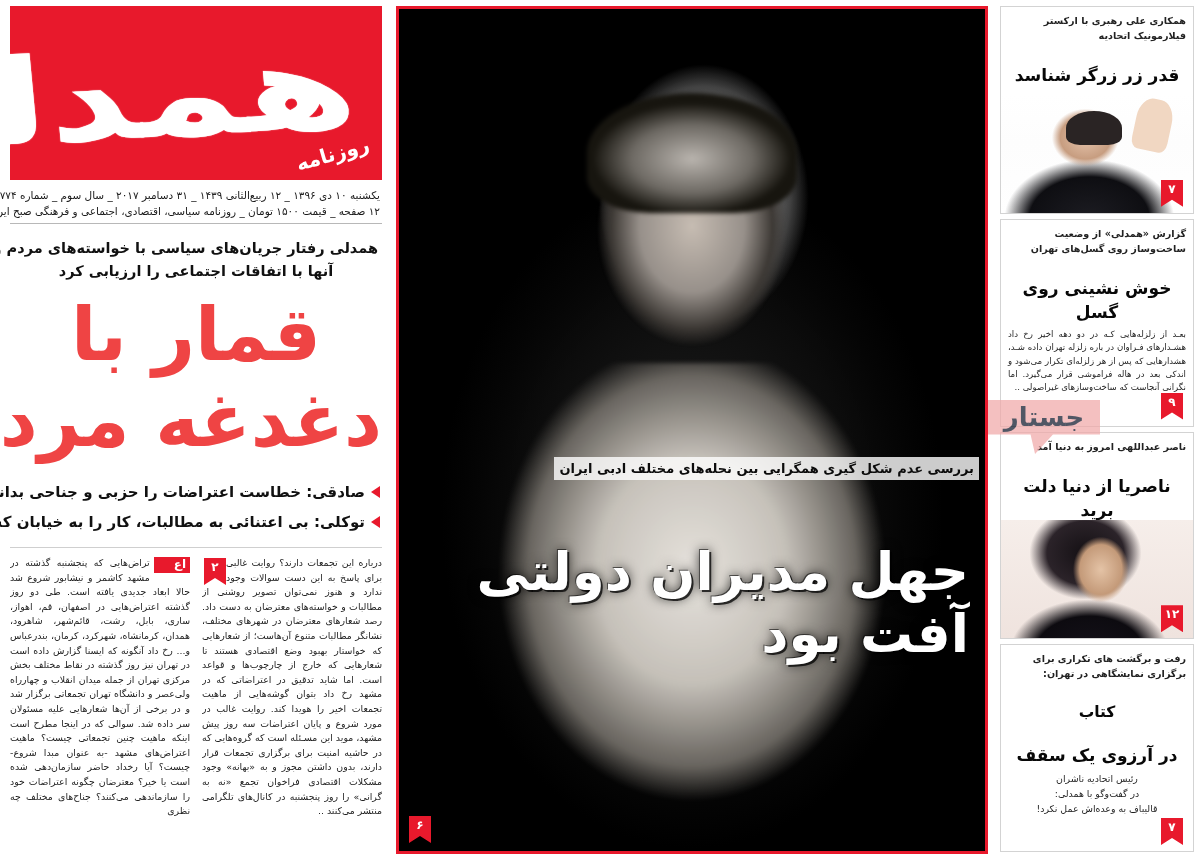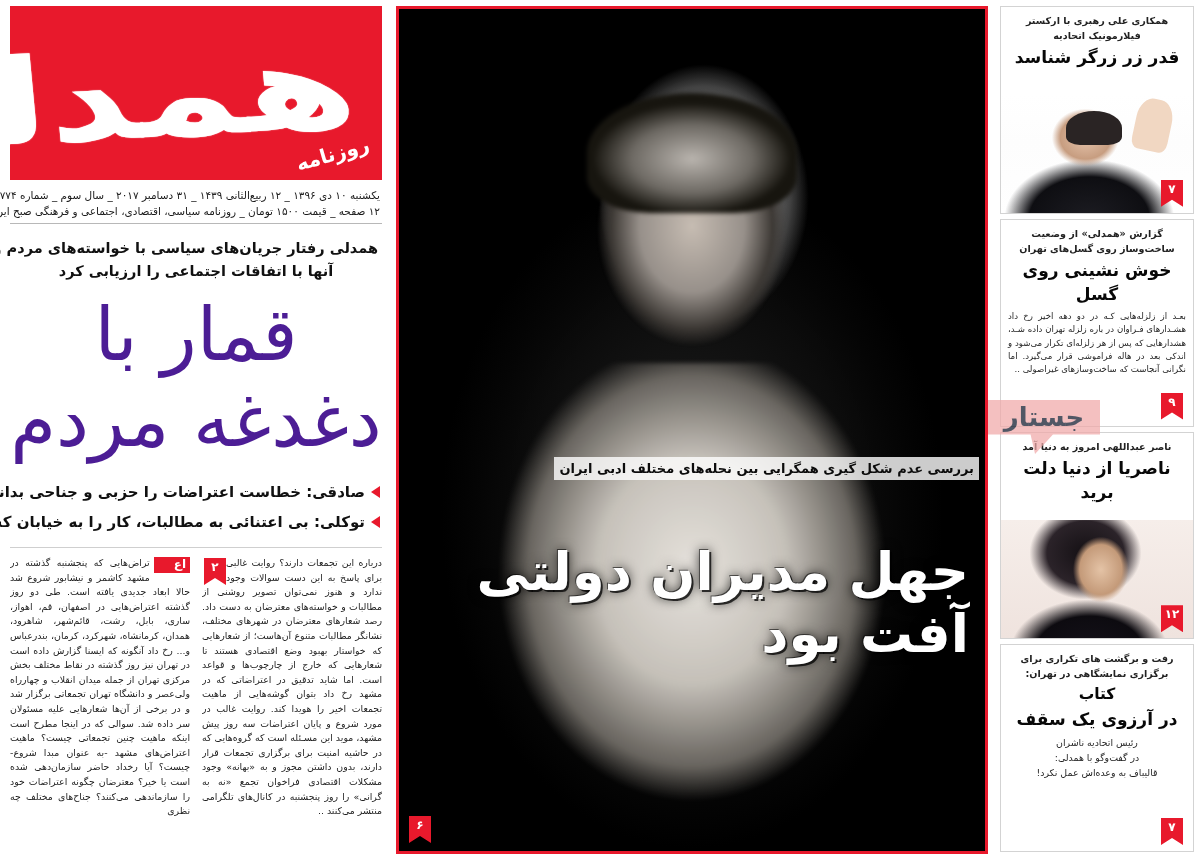--- a/index.html
+++ b/index.html
@@ -79,22 +79,22 @@
     line-height: 23px;
     font-weight: bold;
     color: #111;
   }
   .lede div { white-space: nowrap; }
 
   .headline {
     text-align: center;
     font-size: 74px;
     line-height: 86px;
-    font-weight: normal;
-    color: #4c1d95;
+    font-weight: bold;
+    color: #ef4444;
     letter-spacing: -2px;
     padding: 2px 0 10px 0;
   }
   .headline .h-line { white-space: nowrap; }
 
   .bullets { padding: 4px 2px 8px 2px; }
   .bullet {
     display: flex; flex-direction: row;
     align-items: center;
     justify-content: flex-start;
@@ -281,33 +281,32 @@
     border: 1px solid #d3d3d3;
     background: #fff;
     position: relative;
     overflow: hidden;
     flex: 1;
     padding: 6px 7px 4px 7px;
     display: flex;
     flex-direction: column;
   }
   .card-kicker {
-    text-align: center;
     font-size: 9.6px;
     line-height: 15px;
     color: #222;
     font-weight: bold;
   }
   .card-title {
     text-align: center;
     font-size: 17px;
     line-height: 24px;
     font-weight: bold;
     color: #080808;
-    margin-top: 2px;
+    margin-top: 20px;
     letter-spacing: -.3px;
   }
   .card-title.small { font-size: 15.5px; line-height: 22px; }
   .card-body {
     margin-top: 4px;
     font-size: 8.6px;
     line-height: 13.4px;
     text-align: justify;
     color: #242424;
   }

